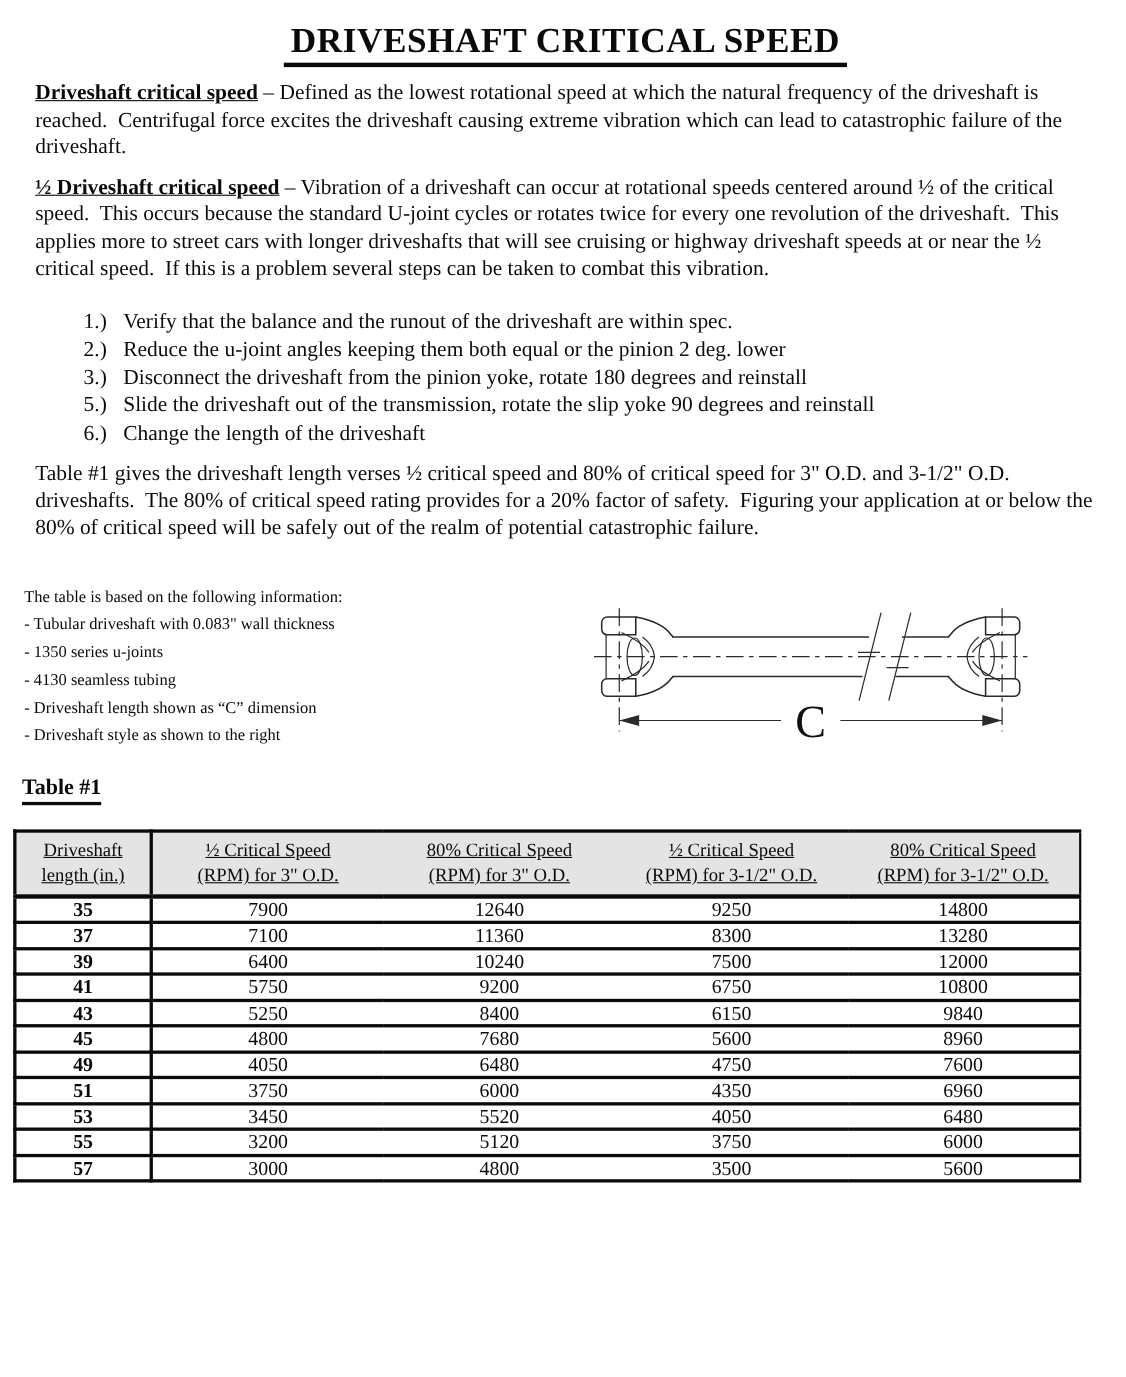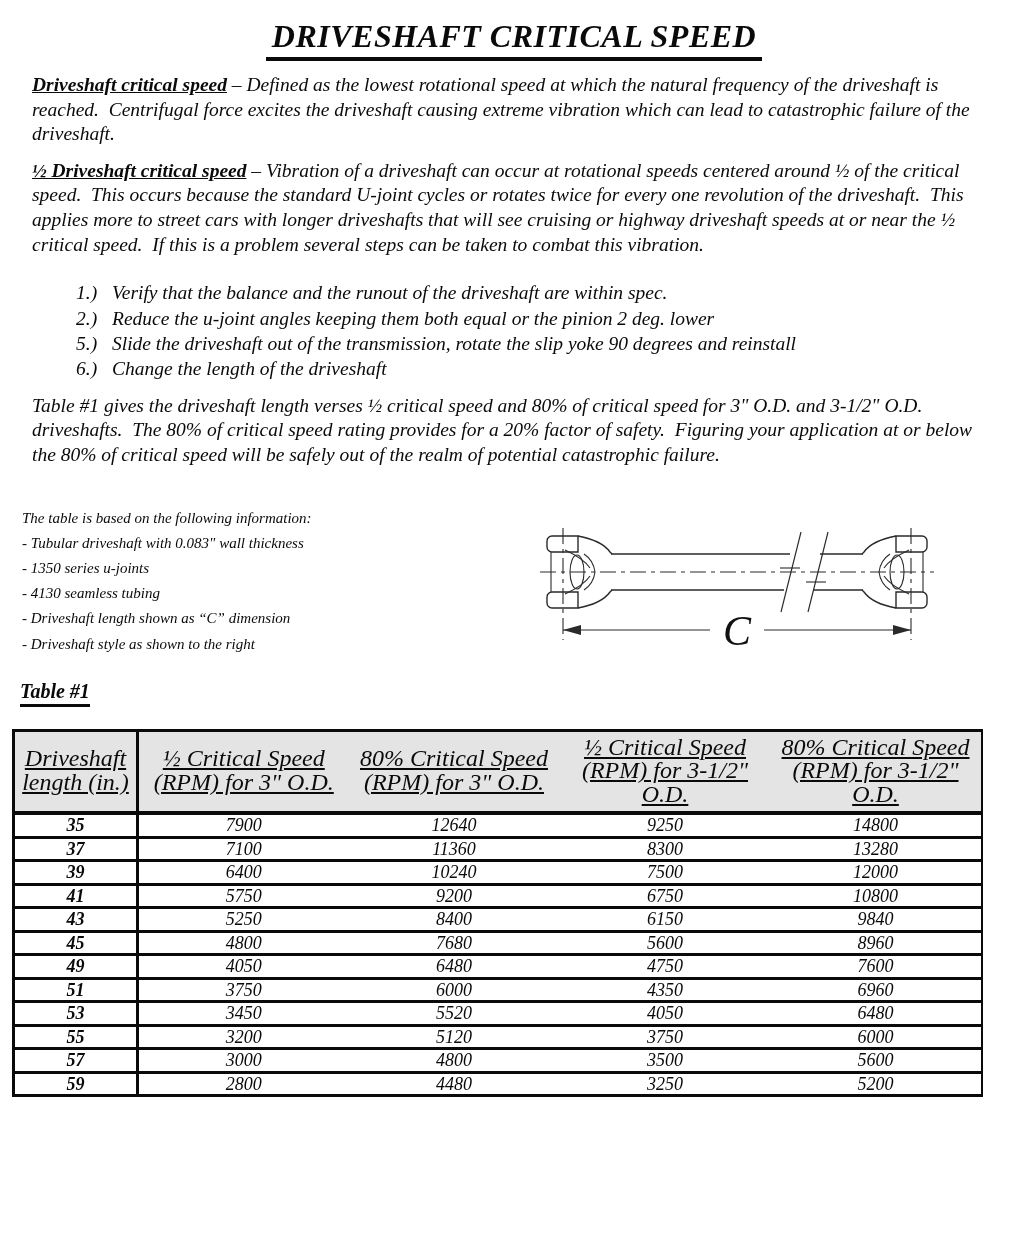--- a/index.html
+++ b/index.html
@@ -10,21 +10,20 @@
     height: 1252px;
     overflow: hidden;
     font-family: "Liberation Serif", "DejaVu Serif", serif;
     color: #0a0a0a;
   }
   .page {
     box-sizing: border-box;
     width: 1024px;
     height: 986px;
     padding: 12px 16px 0 20px;
-    font-style: italic;
   }
   
   .title-wrap { text-align: center; margin-top: 6px; }
   .title {
     display: inline-block;
     font-size: 32px;
     font-weight: bold;
     letter-spacing: 0.5px;
     border-bottom: 4px solid #0a0a0a;
     padding: 0 6px 2px 6px;
@@ -82,21 +81,21 @@
     margin-top: 22px;
     margin-left: -8px;
     width: 970px;
     table-layout: fixed;
   }
   table.speed-table col.c-len { width: 124px; }
   table.speed-table col.c-rpm { width: 211px; }
   table.speed-table thead th {
     background: #e4e4e4;
     font-weight: normal;
-    font-size: 24px;
+    font-size: 17px;
     line-height: 23.5px;
     padding: 4px 0 5px 0;
     border-top: 3px solid #0a0a0a;
     border-bottom: 4px solid #0a0a0a;
     text-align: center;
     vertical-align: middle;
   }
   table.speed-table thead th .hline { text-decoration: underline; }
   table.speed-table th:first-child,
   table.speed-table td:first-child {
@@ -135,20 +134,21 @@
     <span class="title">DRIVESHAFT CRITICAL SPEED</span>
   </div>
 
   <p class="body-text p1"><span class="lead">Driveshaft critical speed</span><span> – Defined as the lowest rotational speed at which the natural frequency of the driveshaft is reached.  Centrifugal force excites the driveshaft causing extreme vibration which can lead to catastrophic failure of the driveshaft.</span></p>
 
   <p class="body-text p2"><span class="lead">½ Driveshaft critical speed</span><span> – Vibration of a driveshaft can occur at rotational speeds centered around ½ of the critical speed.  This occurs because the standard U-joint cycles or rotates twice for every one revolution of the driveshaft.  This applies more to street cars with longer driveshafts that will see cruising or highway driveshaft speeds at or near the ½ critical speed.  If this is a problem several steps can be taken to combat this vibration.</span></p>
 
   <div class="steps">
       <div><span class="step-num">1.)</span><span>Verify that the balance and the runout of the driveshaft are within spec.</span></div>
       <div><span class="step-num">2.)</span><span>Reduce the u-joint angles keeping them both equal or the pinion 2 deg. lower</span></div>
+      <div><span class="step-num">3.)</span><span>Disconnect the driveshaft from the pinion yoke, rotate 180 degrees and reinstall</span></div>
       <div><span class="step-num">5.)</span><span>Slide the driveshaft out of the transmission, rotate the slip yoke 90 degrees and reinstall</span></div>
       <div><span class="step-num">6.)</span><span>Change the length of the driveshaft</span></div>
     </div>
 
   <p class="body-text p3">Table #1 gives the driveshaft length verses ½ critical speed and 80% of critical speed for 3" O.D. and 3-1/2" O.D. driveshafts.  The 80% of critical speed rating provides for a 20% factor of safety.  Figuring your application at or below the 80% of critical speed will be safely out of the realm of potential catastrophic failure.</p>
 
   <div class="basis-row">
     <div class="basis-text">
       <div>The table is based on the following information:</div>
     <div>- Tubular driveshaft with 0.083" wall thickness</div>
@@ -311,23 +311,16 @@
           <td>3750</td>
           <td>6000</td>
         </tr>
         <tr>
           <td class="len">57</td>
           <td>3000</td>
           <td>4800</td>
           <td>3500</td>
           <td>5600</td>
         </tr>
-        <tr>
-          <td class="len">59</td>
-          <td>2800</td>
-          <td>4480</td>
-          <td>3250</td>
-          <td>5200</td>
-        </tr>
       </tbody>
   </table>
 
 </div>
 
 </body></html>

